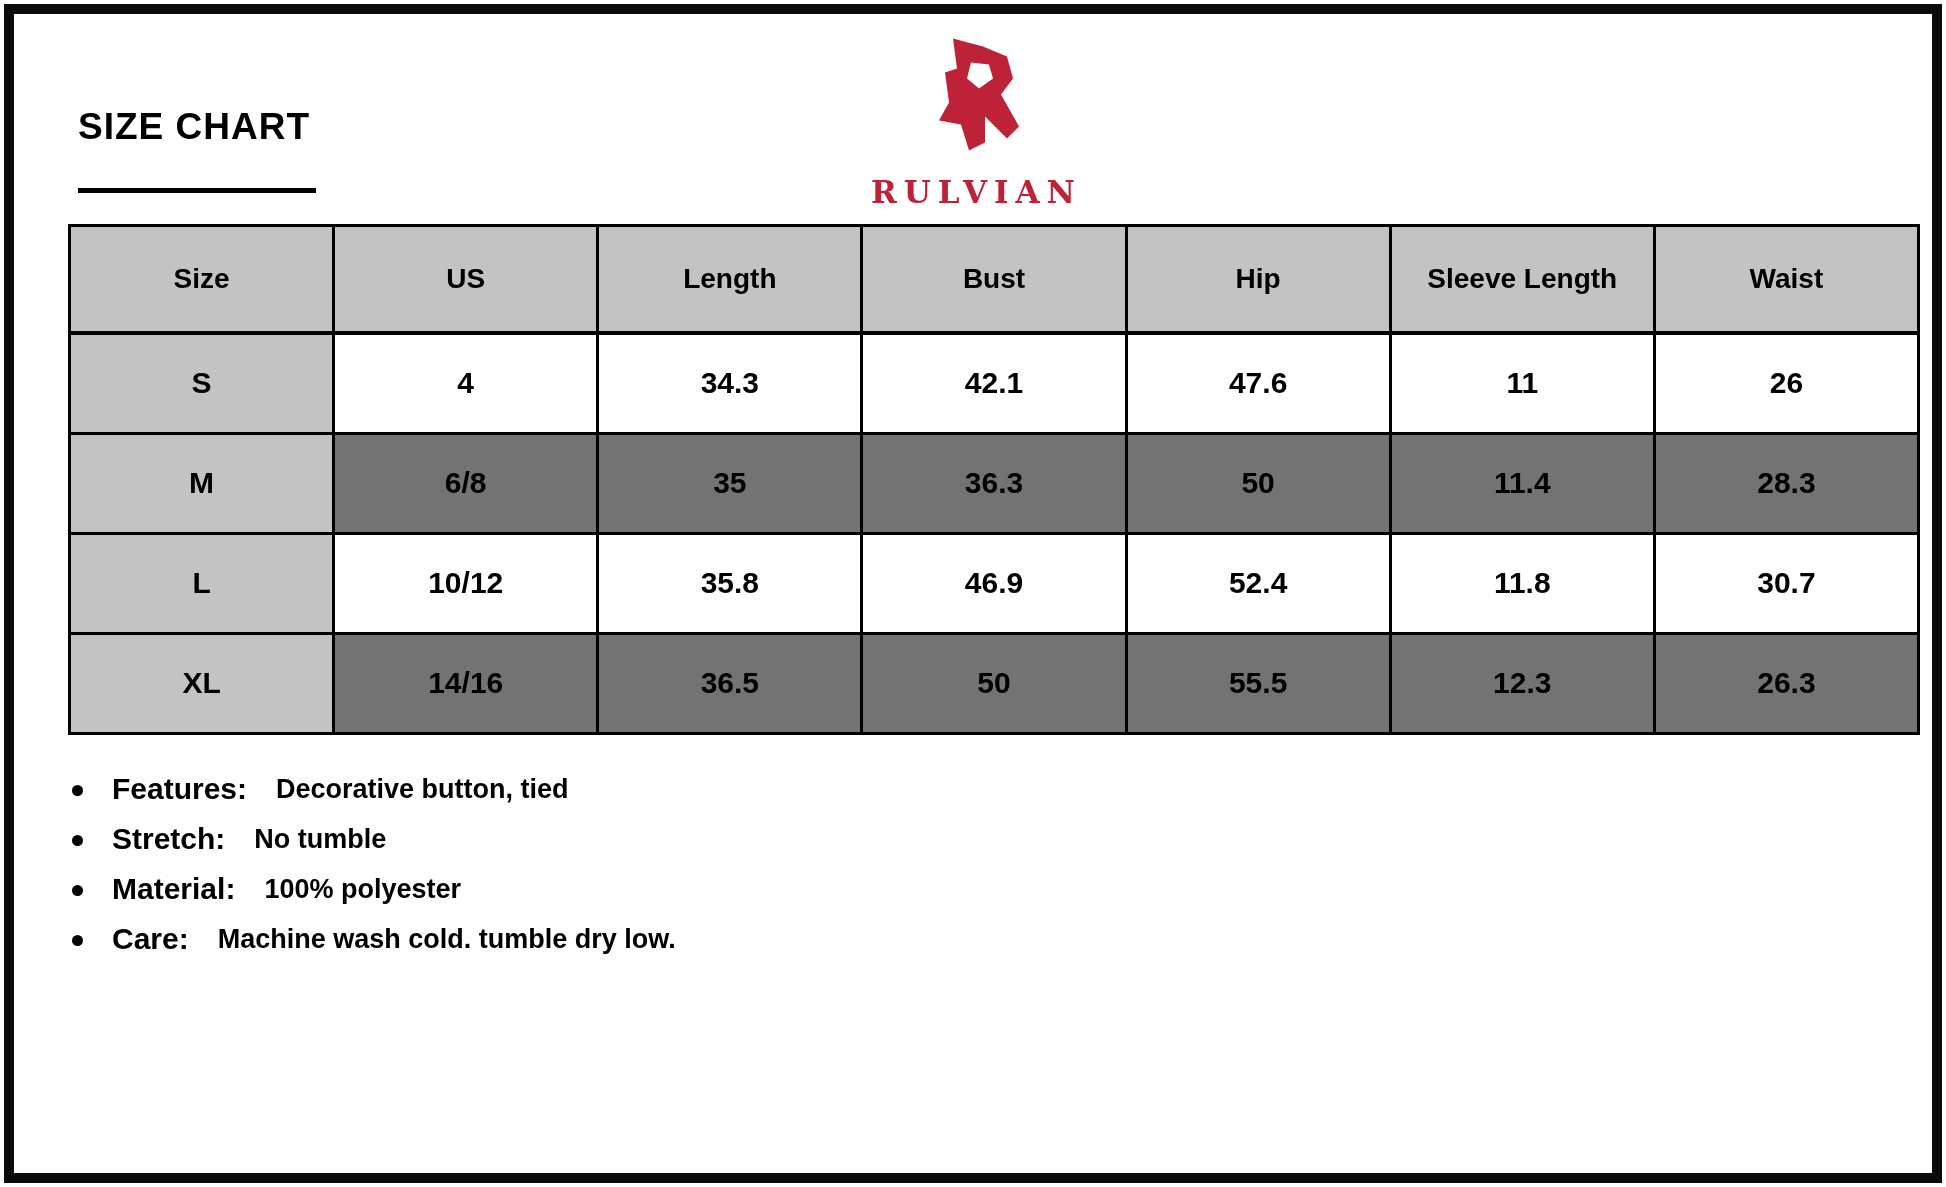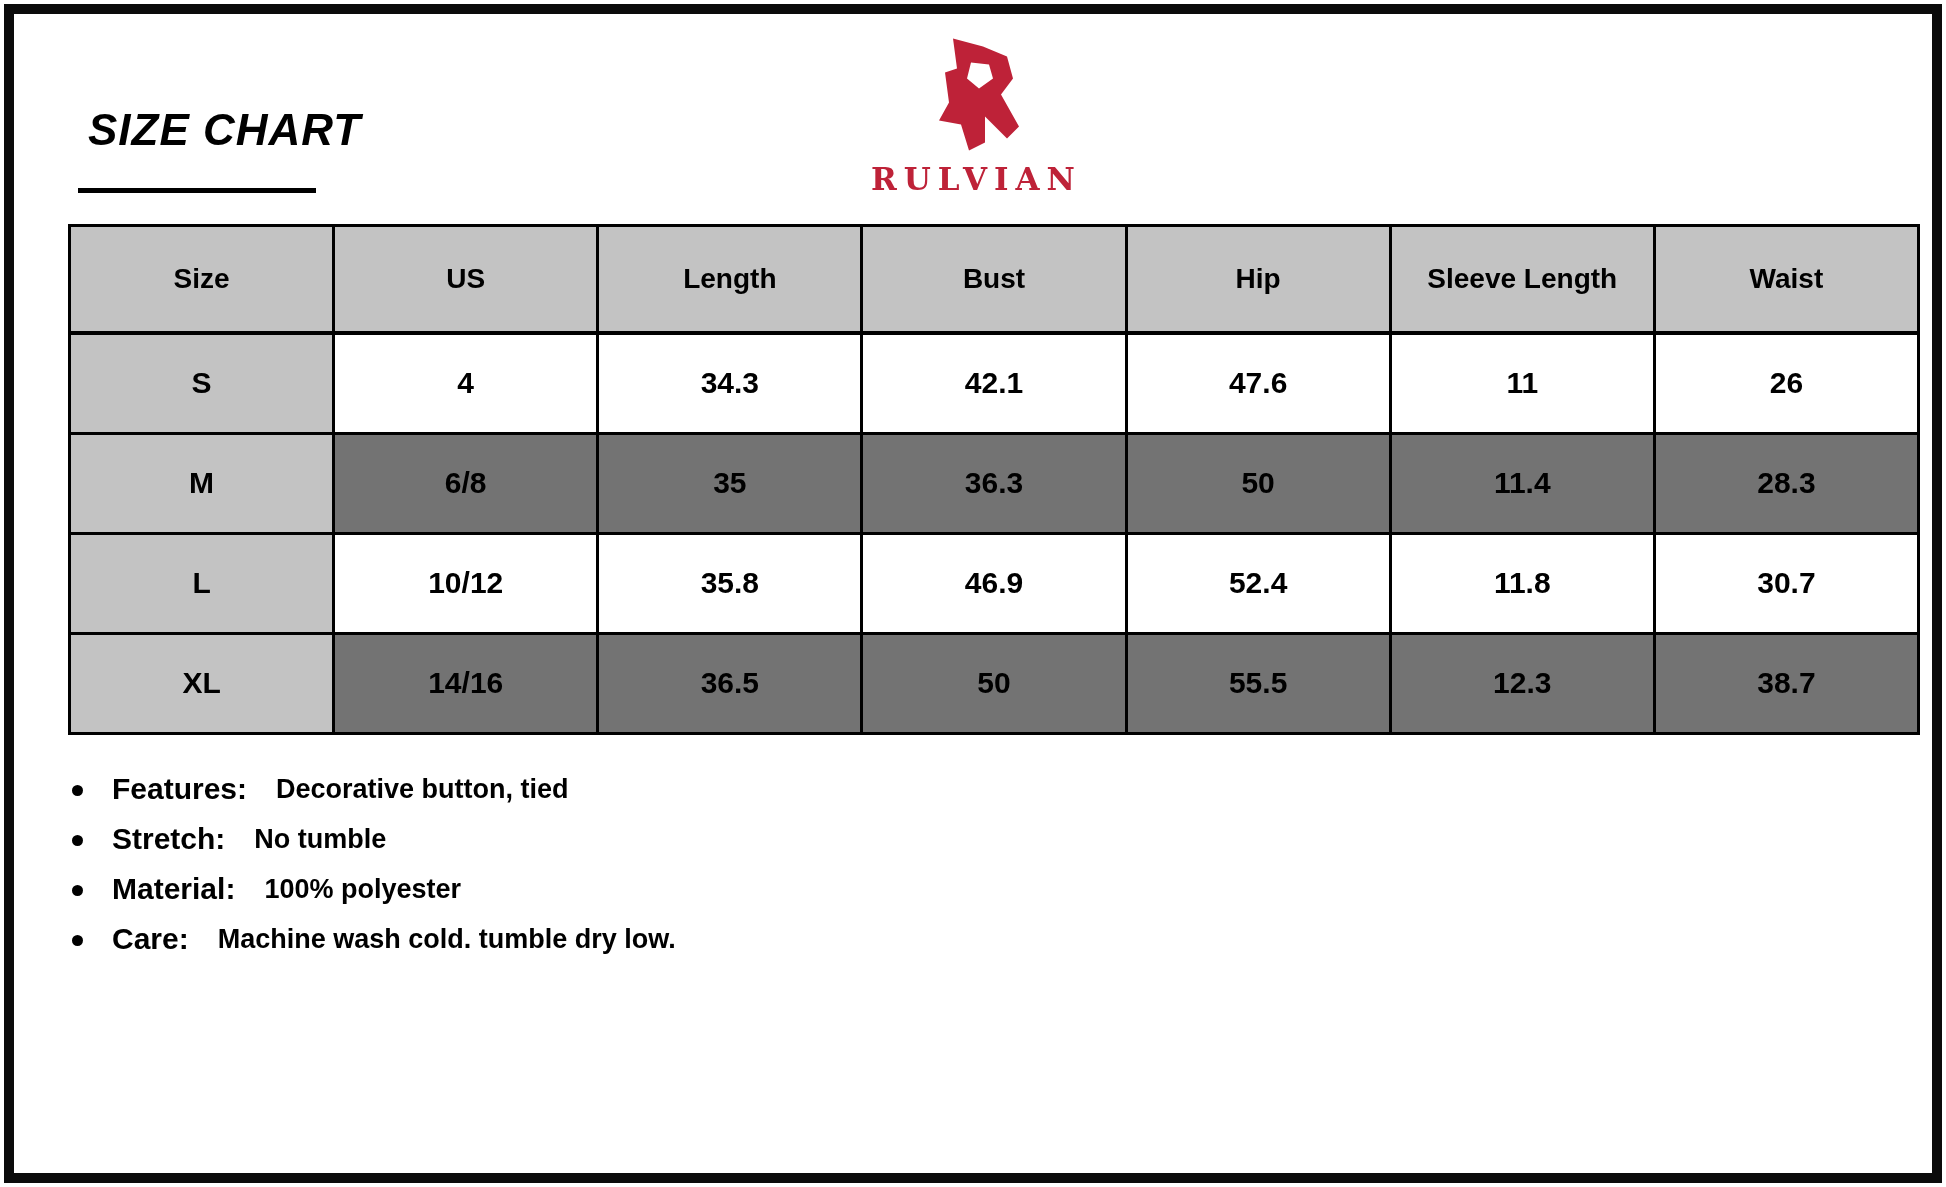--- a/index.html
+++ b/index.html
@@ -4,28 +4,28 @@
 <style>
   html,body{margin:0;padding:0;background:#fff;}
   body{width:1946px;height:1187px;position:relative;overflow:hidden;
        font-family:"Liberation Sans", sans-serif;color:#000;}
 
   
   .frame{position:absolute;top:4px;left:4px;right:4px;bottom:4px;
          border:10px solid #0b0b0b;pointer-events:none;}
 
   
-  .page-title{position:absolute;left:88px;top:108px;margin:0;
-              font-size:44px;font-weight:bold;letter-spacing:1px;line-height:1;font-style:italic;}
+  .page-title{position:absolute;left:78px;top:108px;margin:0;
+              font-size:37px;font-weight:bold;letter-spacing:1px;line-height:1;}
   .title-underline{position:absolute;left:78px;top:188px;width:238px;height:5px;background:#000;}
 
   
   .brand{position:absolute;left:843px;top:38px;width:260px;text-align:center;}
   .brand svg{display:inline-block;}
-  .brand-name{margin-top:6px;font-family:"DejaVu Serif", serif;font-weight:bold;
+  .brand-name{margin-top:19px;font-family:"DejaVu Serif", serif;font-weight:bold;
               font-size:31px;letter-spacing:7px;padding-left:7px;color:#be2238;}
 
   
   table.size-table{position:absolute;left:48px;top:224px;width:1852px;
                    border-collapse:collapse;table-layout:fixed;margin-left:20px;}
   table.size-table th,table.size-table td{
       border:3px solid #000;text-align:center;vertical-align:middle;
       font-weight:bold;padding:0;}
   table.size-table thead th{background:#c3c3c3;font-size:28px;height:104px;border-bottom-width:4px;}
   table.size-table tbody tr{height:100px;}
@@ -97,21 +97,21 @@
       <td>11.8</td>
       <td>30.7</td>
     </tr>
     <tr class="alt">
       <th>XL</th>
       <td>14/16</td>
       <td>36.5</td>
       <td>50</td>
       <td>55.5</td>
       <td>12.3</td>
-      <td>38.7</td>
+      <td>26.3</td>
     </tr>
   </tbody>
 </table>
 
 <ul class="details">
   <li>
     <span class="dot"></span>
     <span class="d-label">Features:</span>
     <span class="d-value">Decorative button, tied</span>
   </li>

